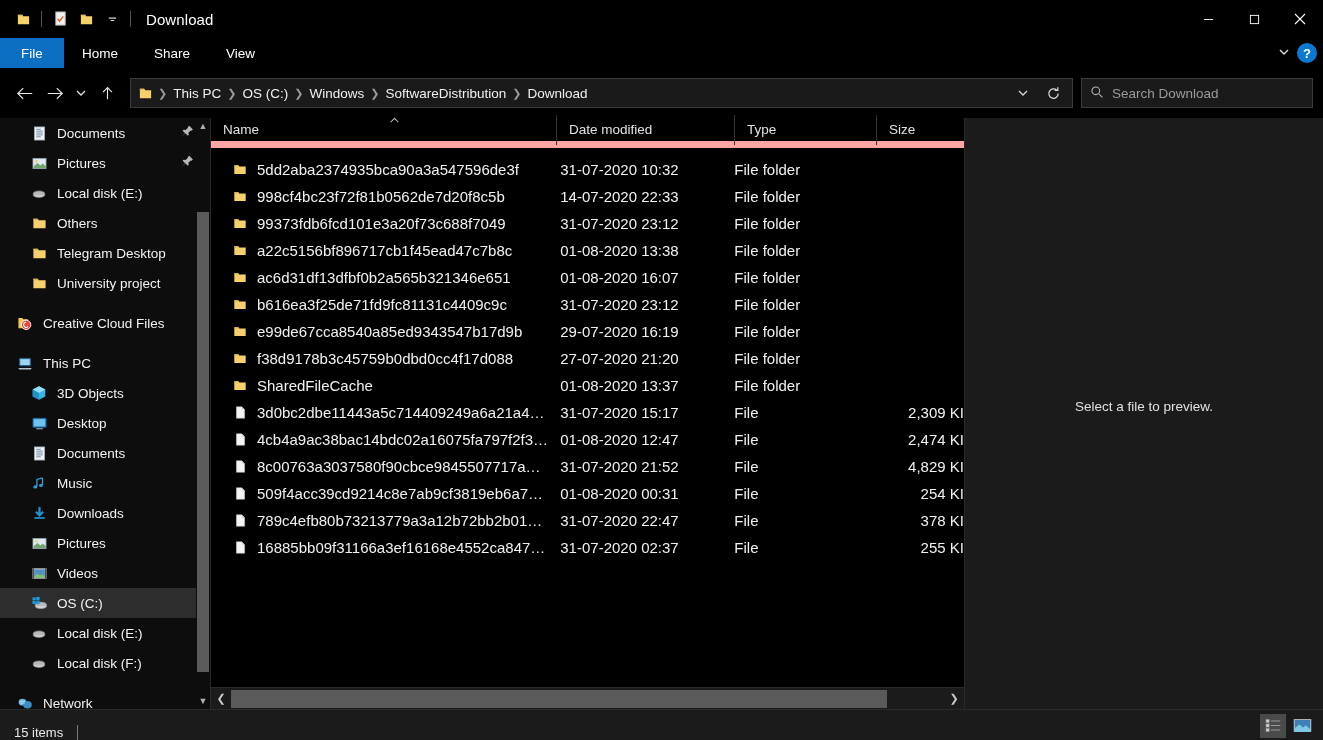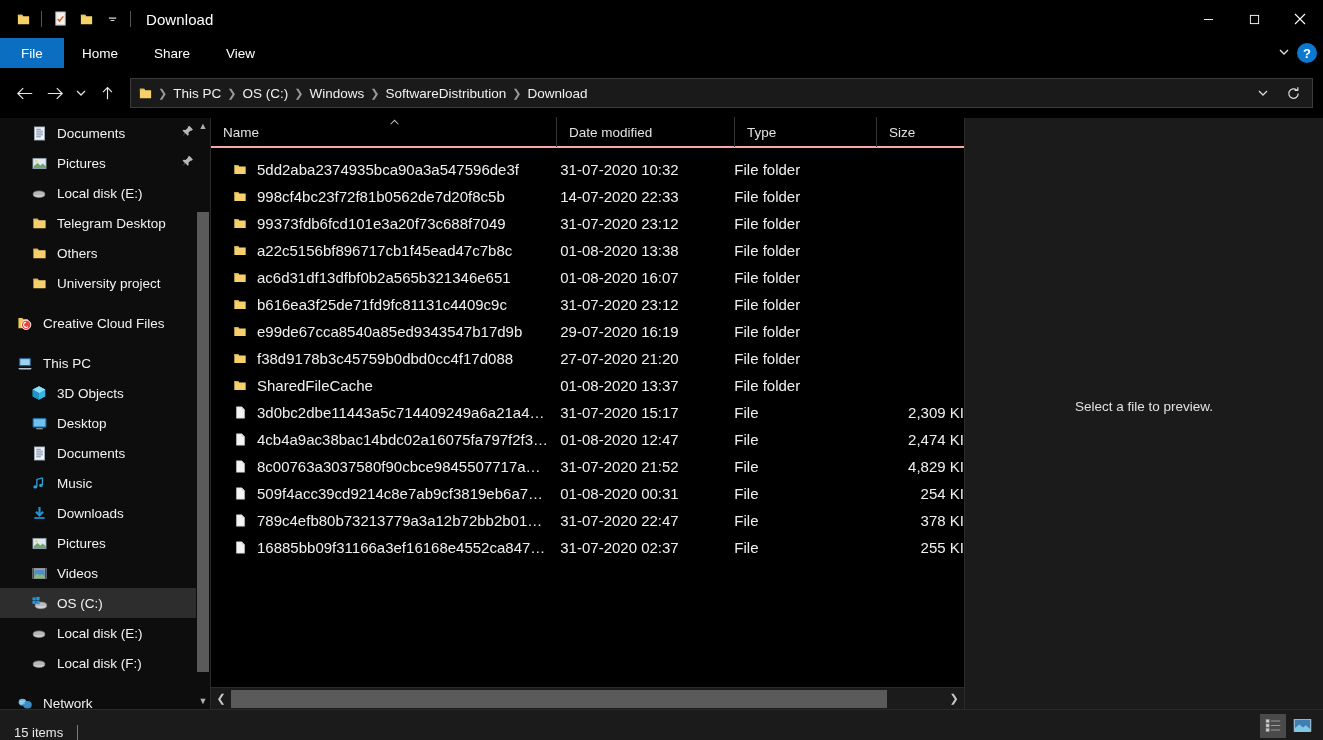--- a/index.html
+++ b/index.html
@@ -97,21 +97,21 @@
   .sb-track{ flex:1; width:14px; position:relative; }
   .sb-thumb{ position:absolute; left:1px; width:12px; background:#5a5a5a; }
 
   
   .filepane{
     width:754px; background:#000; display:flex; flex-direction:column; position:relative;
     border-left:1px solid #2a2a2a; flex:none;
   }
   .colheader{
     height:30px; display:flex; align-items:center; position:relative;
-    border-bottom:2px solid #fca5a5; background:#000;
+    border-bottom:7px solid #fca5a5; background:#000;
   }
   .col{
     height:30px; display:flex; align-items:center; font-size:13.5px; color:#e2e2e2;
     padding-left:12px; position:relative;
   }
   .col + .col{ border-left:1px solid #353535; }
   .col.name{ width:345px; }
   .col.date{ width:178px; }
   .col.type{ width:142px; }
   .col.size{ width:88px; }
@@ -271,20 +271,29 @@
       </div>
       <div class="addr-btn">
         <svg width="15" height="15" viewBox="0 0 16 16">
             <path d="M13 8a5 5 0 1 1-1.6-3.6" stroke="#dcdcdc" stroke-width="1.3" fill="none"></path>
             <path d="M12.6 1.2v3.4H9.2" stroke="#dcdcdc" stroke-width="1.3" fill="none"></path>
           </svg>
       </div>
     </div>
   </div>
 
+  <div class="searchbox">
+    <span>
+      <svg width="14" height="14" viewBox="0 0 16 16">
+          <circle cx="6.6" cy="6.6" r="4.4" fill="none" stroke="#b8b8b8" stroke-width="1.2"></circle>
+          <path d="M10 10l4.2 4.2" stroke="#b8b8b8" stroke-width="1.2"></path>
+        </svg>
+    </span>
+    <span class="search-ph">Search Download</span>
+  </div>
 </div>
 
 <div class="main">
 
   <div class="sidebar">
     <div class="nav-list" id="nav-list">
         <div class="nav-item indent1">
           <span class="nav-ico">
             <svg width="15" height="15" viewBox="0 0 16 16">
               <rect x="2.5" y="1" width="11" height="14" fill="#f3f3f3" stroke="#9aa8b5" stroke-width=".8"></rect>
@@ -318,30 +327,30 @@
           </span>
           <span class="nav-label">Local disk (E:)</span>
         </div>
         <div class="nav-item indent1">
           <span class="nav-ico">
             <svg width="15" height="15" viewBox="0 0 16 16">
               <path d="M1.5 3h4.5l1.2 1.6H14.5v8.4H1.5z" fill="#f5d06c"></path>
               <path d="M1.5 3h4.5l1.2 1.6H1.5z" fill="#e3b948"></path>
             </svg>
           </span>
-          <span class="nav-label">Telegram Desktop</span>
+          <span class="nav-label">Others</span>
         </div>
         <div class="nav-item indent1">
           <span class="nav-ico">
             <svg width="15" height="15" viewBox="0 0 16 16">
               <path d="M1.5 3h4.5l1.2 1.6H14.5v8.4H1.5z" fill="#f5d06c"></path>
               <path d="M1.5 3h4.5l1.2 1.6H1.5z" fill="#e3b948"></path>
             </svg>
           </span>
-          <span class="nav-label">Others</span>
+          <span class="nav-label">Telegram Desktop</span>
         </div>
         <div class="nav-item indent1">
           <span class="nav-ico">
             <svg width="15" height="15" viewBox="0 0 16 16">
               <path d="M1.5 3h4.5l1.2 1.6H14.5v8.4H1.5z" fill="#f5d06c"></path>
               <path d="M1.5 3h4.5l1.2 1.6H1.5z" fill="#e3b948"></path>
             </svg>
           </span>
           <span class="nav-label">University project</span>
         </div>

